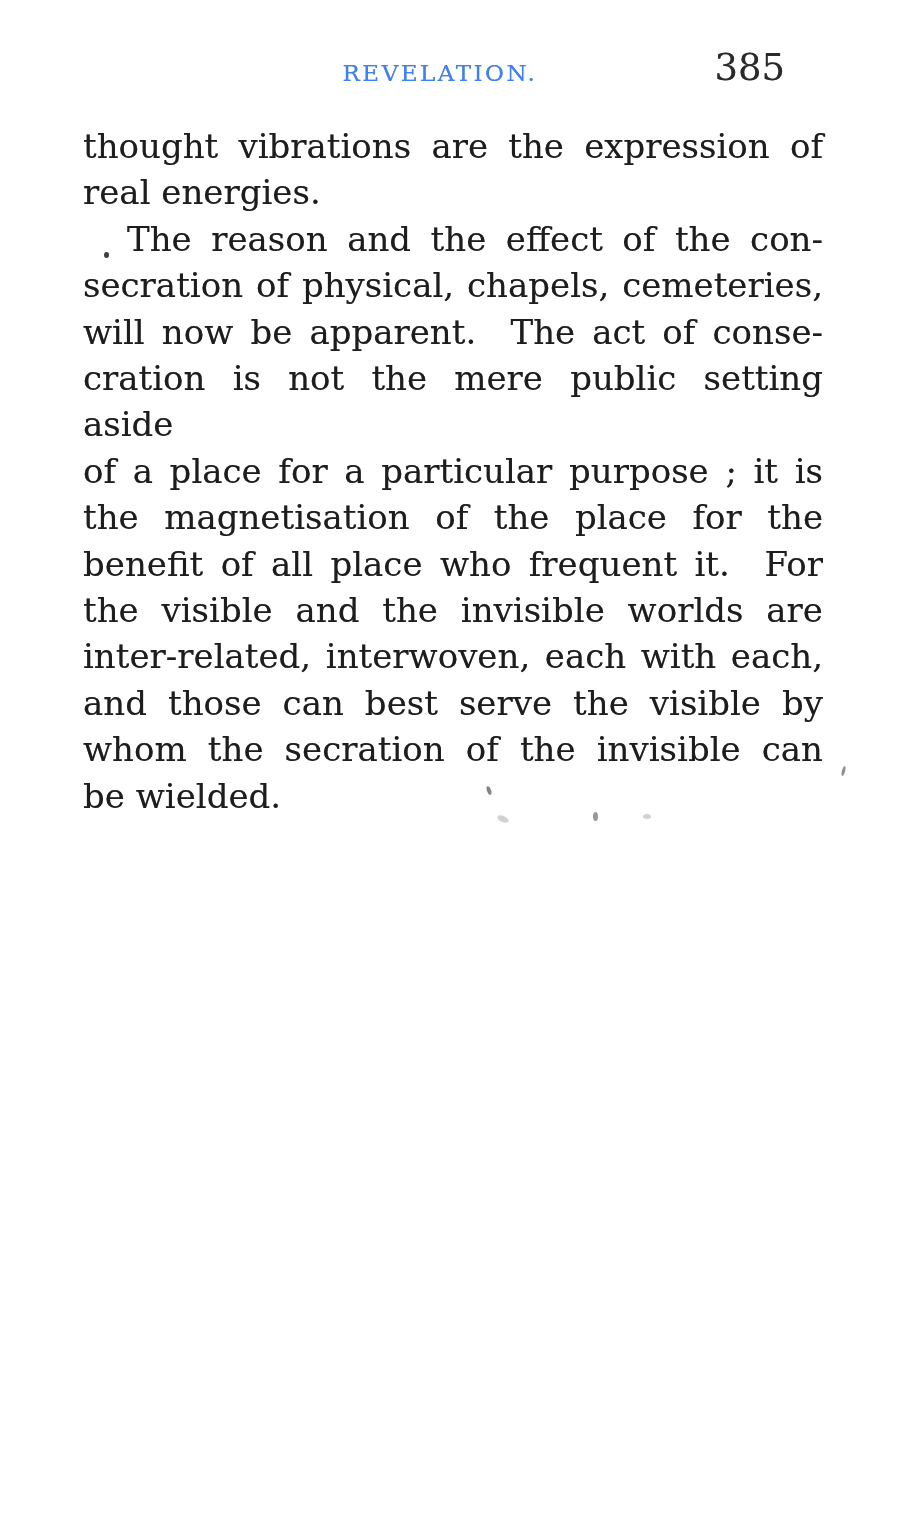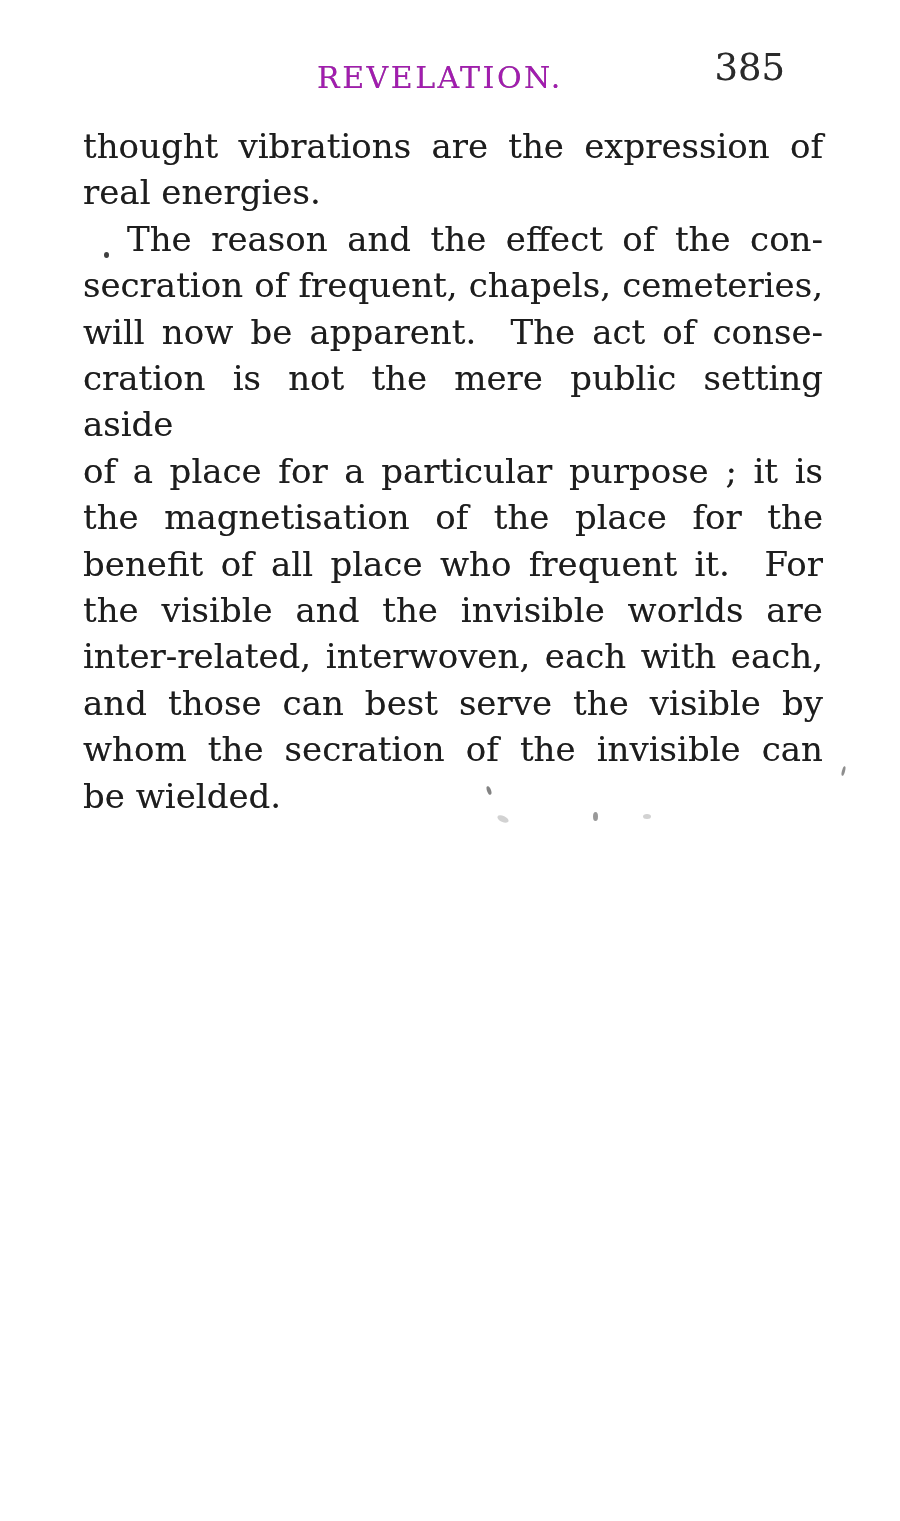--- a/index.html
+++ b/index.html
@@ -24,23 +24,23 @@
     position: absolute;
     top: 0; left: 0;
     width: 100%;
     height: 120px;
   }
   .head-title {
     position: absolute;
     top: 60px;
     left: 440px;
     transform: translateX(-50%);
-    font-size: 30px;
+    font-size: 23px;
     letter-spacing: 2.5px;
-    color: #a21caf;
+    color: #3b82f6;
     white-space: nowrap;
     text-shadow: 0 0 0.5px rgba(40,40,40,.5);
   }
   .page-number {
     position: absolute;
     top: 46px;
     right: 115px;
     font-size: 37px;
     color: #2a2a2a;
     font-feature-settings: "onum" 1;
@@ -88,21 +88,21 @@
 
   <div class="running-head">
     <div class="head-title">REVELATION.</div>
     <div class="page-number">385</div>
   </div>
 
   <div class="text-block">
       <div class="text-line">thought vibrations are the expression of</div>
       <div class="text-line last">real energies.</div>
       <div class="text-line indent">The reason and the effect of the con-</div>
-      <div class="text-line">secration of frequent, chapels, cemeteries,</div>
+      <div class="text-line">secration of physical, chapels, cemeteries,</div>
       <div class="text-line">will now be apparent.  The act of conse-</div>
       <div class="text-line">cration is not the mere public setting aside</div>
       <div class="text-line">of a place for a particular purpose ; it is</div>
       <div class="text-line">the magnetisation of the place for the</div>
       <div class="text-line">benefit of all place who frequent it.  For</div>
       <div class="text-line">the visible and the invisible worlds are</div>
       <div class="text-line">inter-related, interwoven, each with each,</div>
       <div class="text-line">and those can best serve the visible by</div>
       <div class="text-line">whom the secration of the invisible can</div>
       <div class="text-line last">be wielded.</div>

